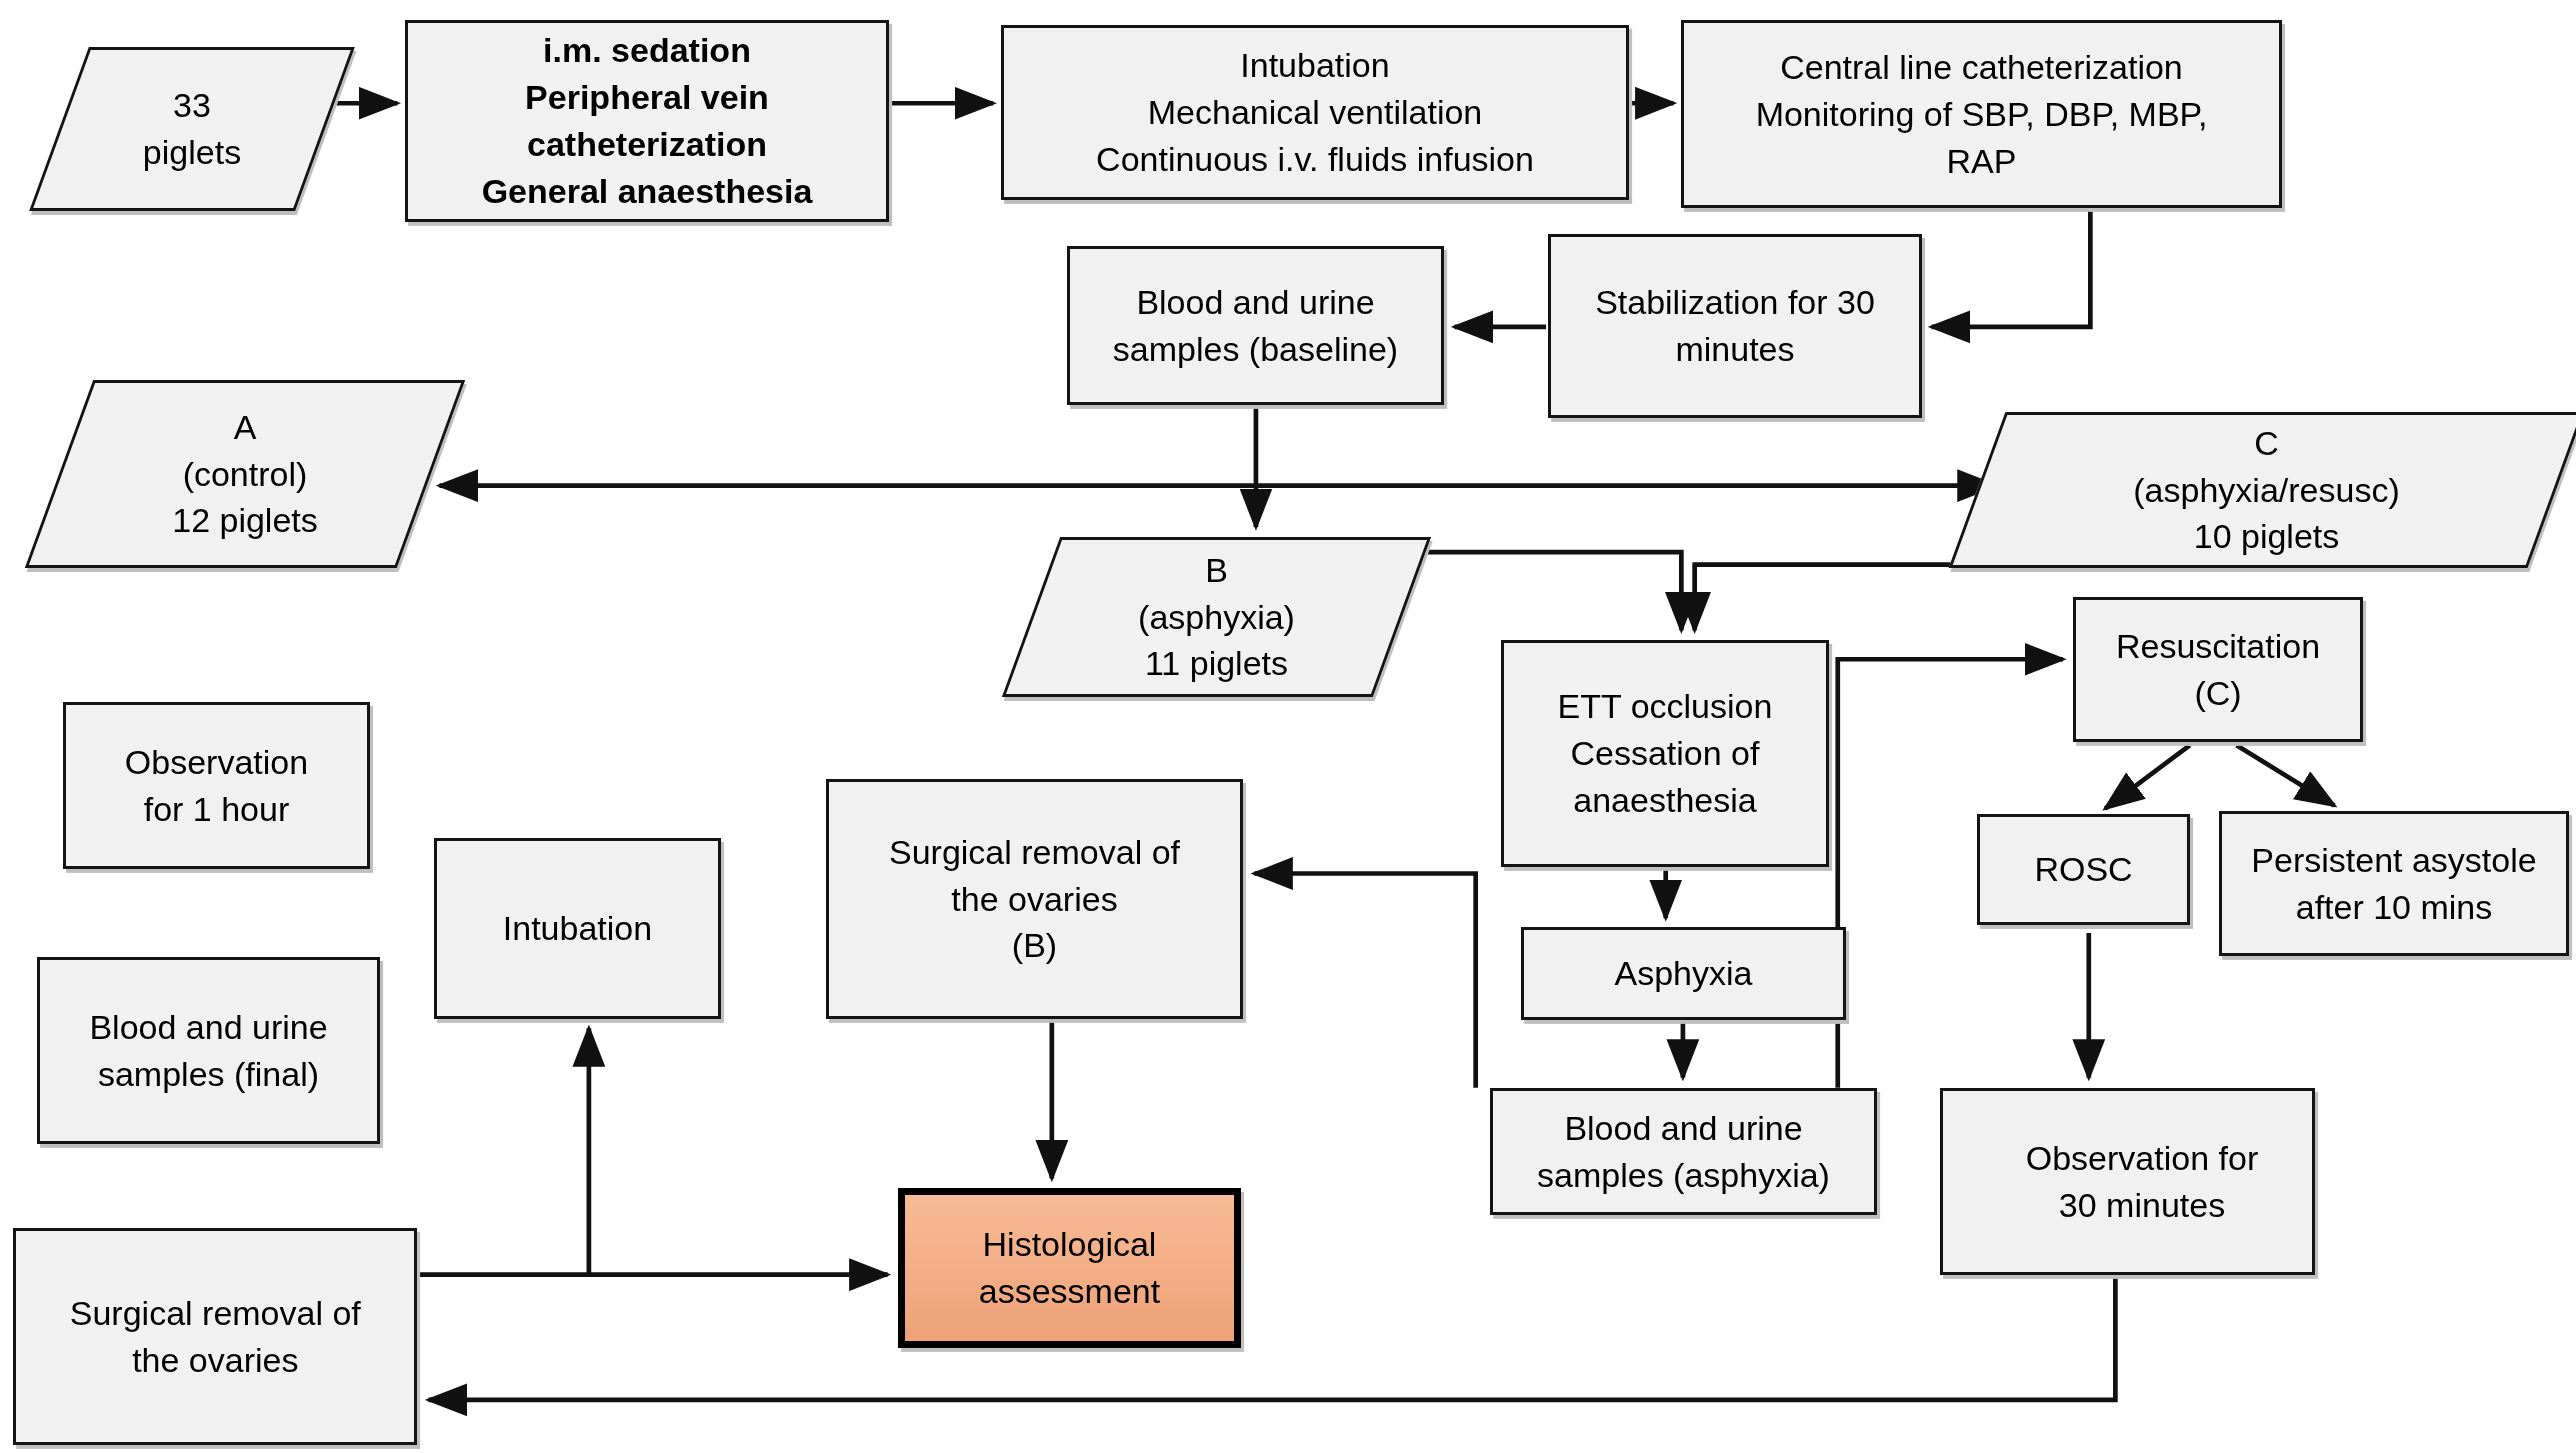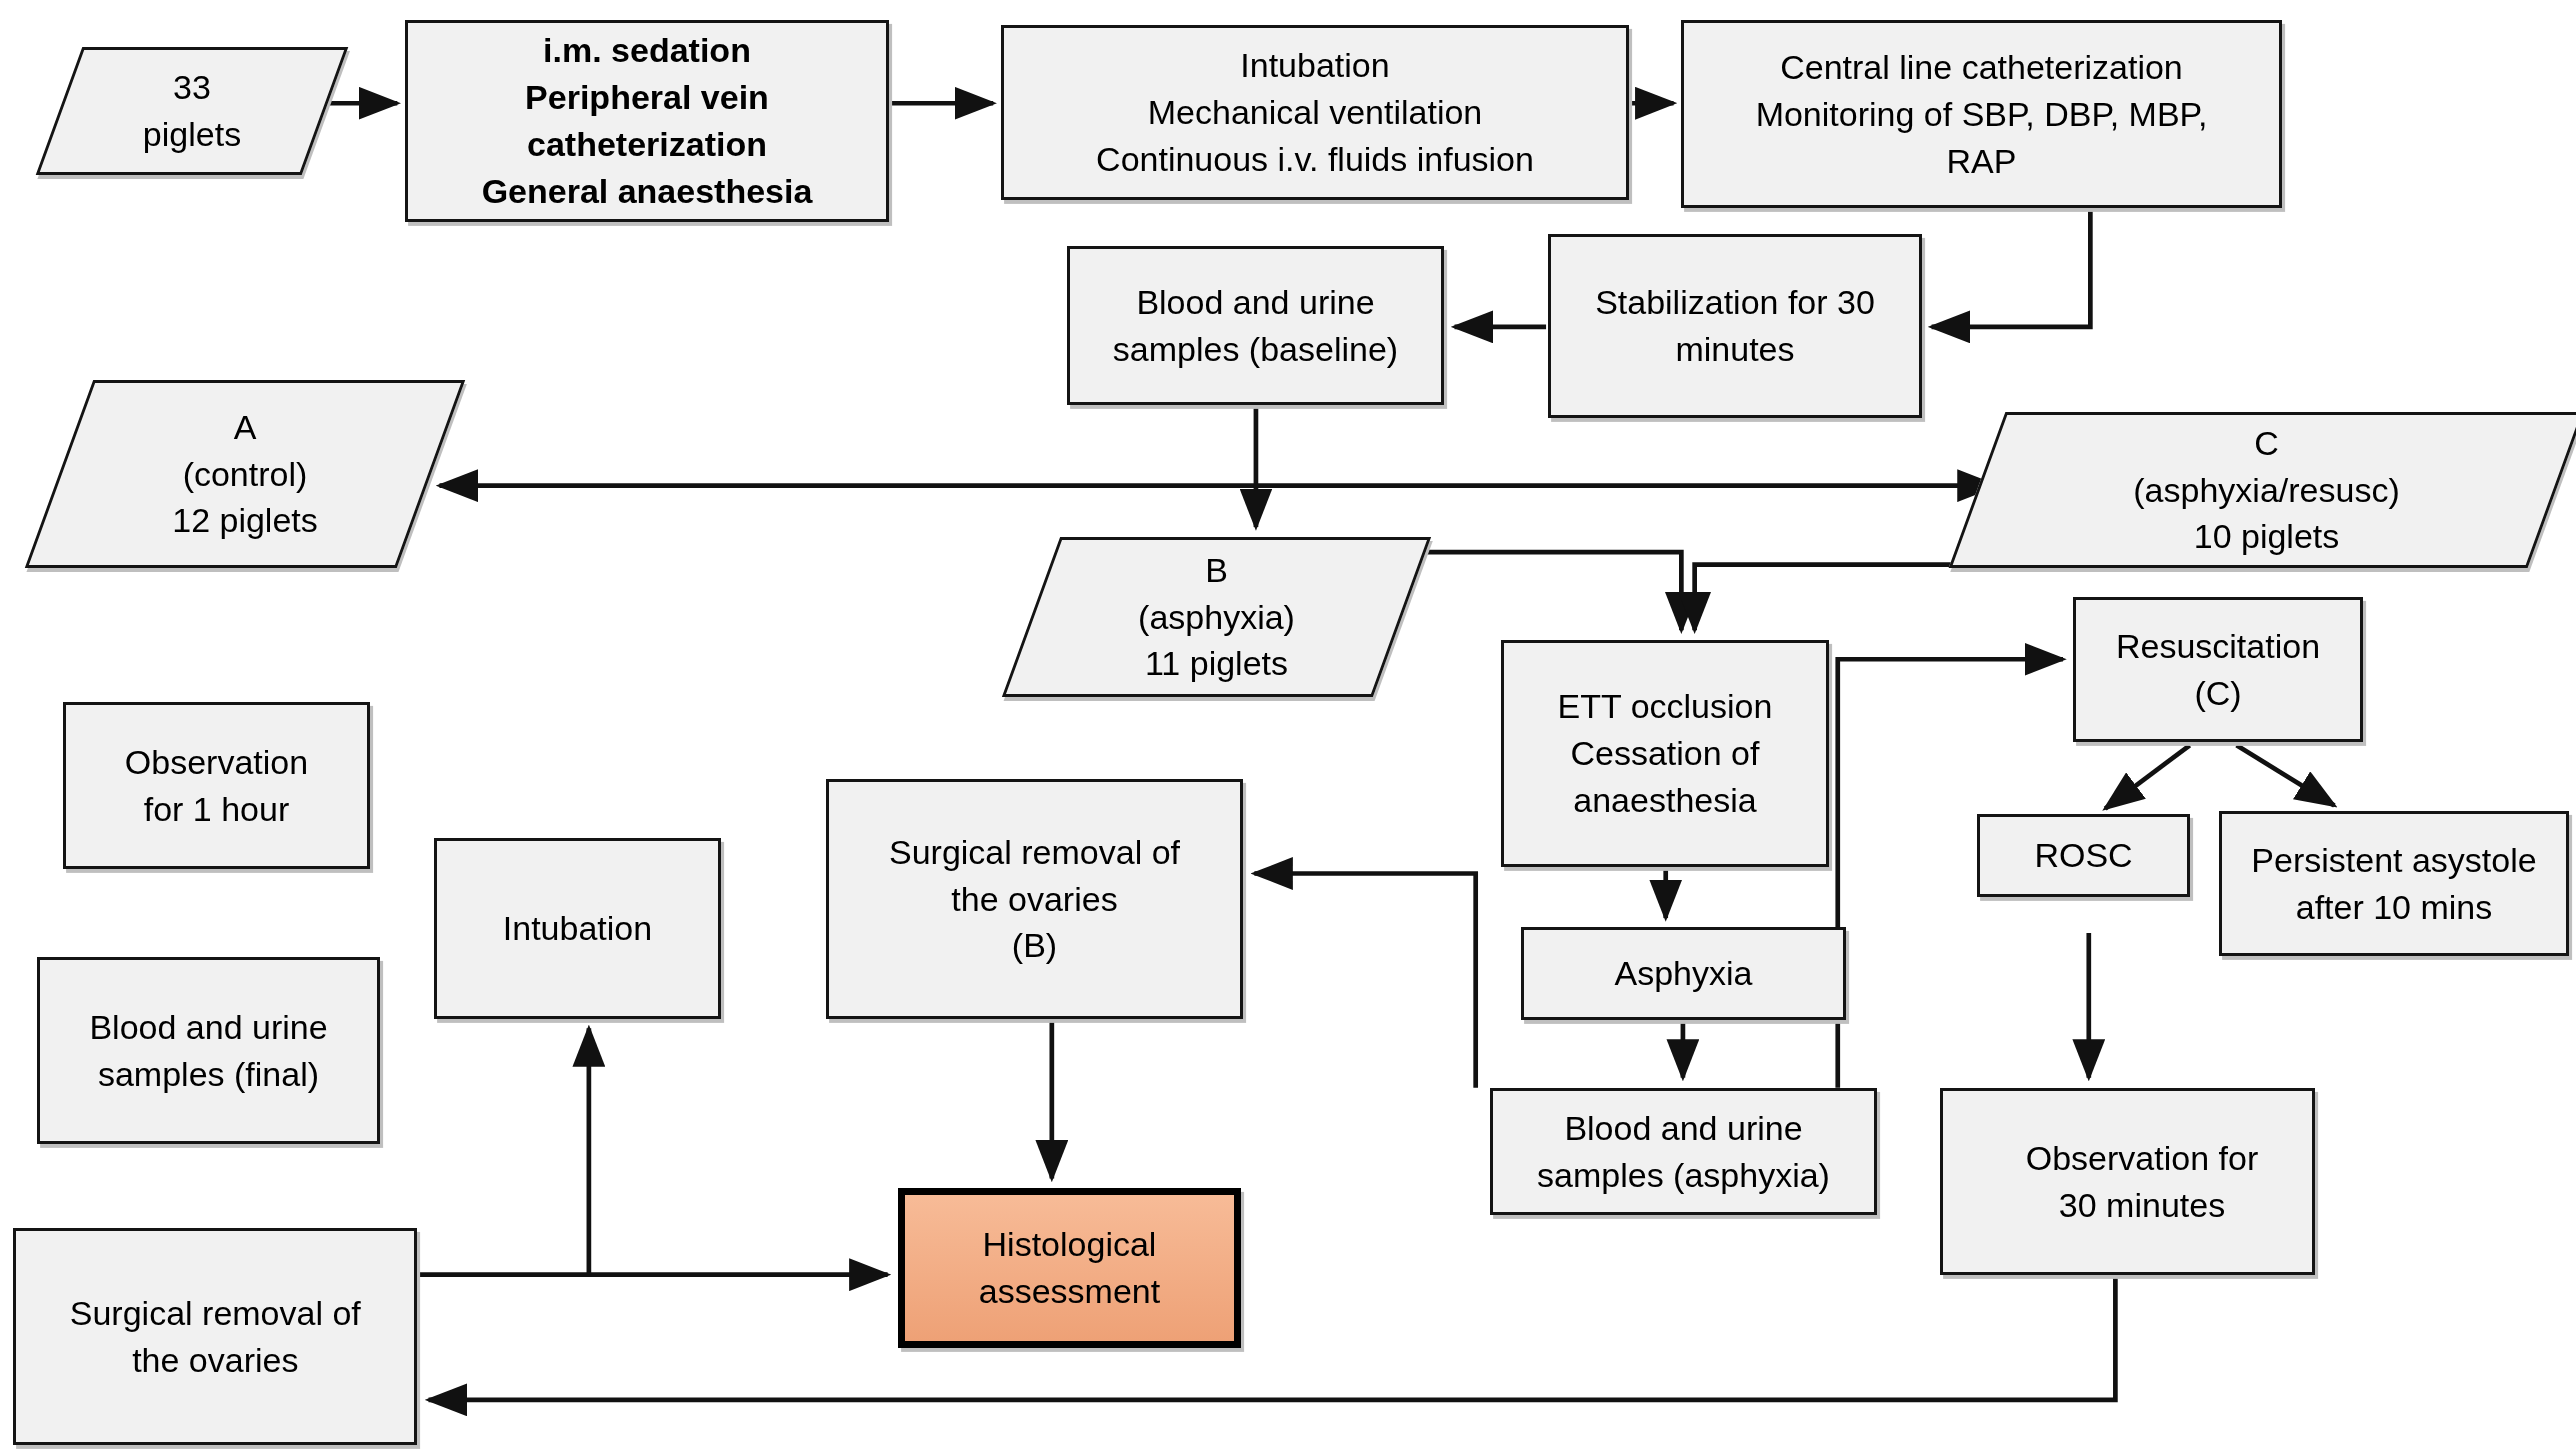--- a/index.html
+++ b/index.html
@@ -59,21 +59,21 @@
       <polyline points="1887,1391 1887,1117 1604,1117" fill="none" stroke="#111111" stroke-width="6" marker-end="url(#arr)"></polyline>
       <polyline points="2350,1391 2350,843 2638,843" fill="none" stroke="#111111" stroke-width="6" marker-end="url(#arr)"></polyline>
       <polyline points="2800,953 2692,1034" fill="none" stroke="#111111" stroke-width="6" marker-end="url(#arr)"></polyline>
       <polyline points="2860,953 2985,1030" fill="none" stroke="#111111" stroke-width="6" marker-end="url(#arr)"></polyline>
       <polyline points="2671,1193 2671,1378" fill="none" stroke="#111111" stroke-width="6" marker-end="url(#arr)"></polyline>
       <polyline points="2705,1632 2705,1790 548,1790" fill="none" stroke="#111111" stroke-width="6" marker-end="url(#arr)"></polyline>
       <polyline points="535,1630 1135,1630" fill="none" stroke="#111111" stroke-width="6" marker-end="url(#arr)"></polyline>
       <polyline points="753,1630 753,1315" fill="none" stroke="#111111" stroke-width="6" marker-end="url(#arr)"></polyline>
       <polyline points="1345,1306 1345,1507" fill="none" stroke="#111111" stroke-width="6" marker-end="url(#arr)"></polyline>
     </svg>
-    <div class="node parallelogram" style="left: 59px; top: 47px; width: 266px; height: 128px;">
+    <div class="node parallelogram" style="left: 59px; top: 47px; width: 266px; height: 164px;">
       <div class="bg"></div>
       <div class="label">33
 piglets</div>
     </div>
     <div class="node rect" style="left: 405px; top: 20.3px; width: 484px; height: 202px; font-weight: bold;">
       <div class="bg"></div>
       <div class="label">i.m. sedation
 Peripheral vein
 catheterization
 General anaesthesia</div>
@@ -161,21 +161,21 @@
     <div class="node rect" style="left: 1490px; top: 1088px; width: 387px; height: 127px;">
       <div class="bg"></div>
       <div class="label">Blood and urine
 samples (asphyxia)</div>
     </div>
     <div class="node rect" style="left: 2073px; top: 597px; width: 290px; height: 145px;">
       <div class="bg"></div>
       <div class="label">Resuscitation
 (C)</div>
     </div>
-    <div class="node rect" style="left: 1977px; top: 814px; width: 213px; height: 83px;">
+    <div class="node rect" style="left: 1977px; top: 814px; width: 213px; height: 111px;">
       <div class="bg"></div>
       <div class="label">ROSC</div>
     </div>
     <div class="node rect" style="left: 2219px; top: 811px; width: 350px; height: 145px;">
       <div class="bg"></div>
       <div class="label">Persistent asystole
 after 10 mins</div>
     </div>
     <div class="node rect" style="left: 1940px; top: 1088px; width: 346px; height: 187px; padding-left: 29px;">
       <div class="bg"></div>

